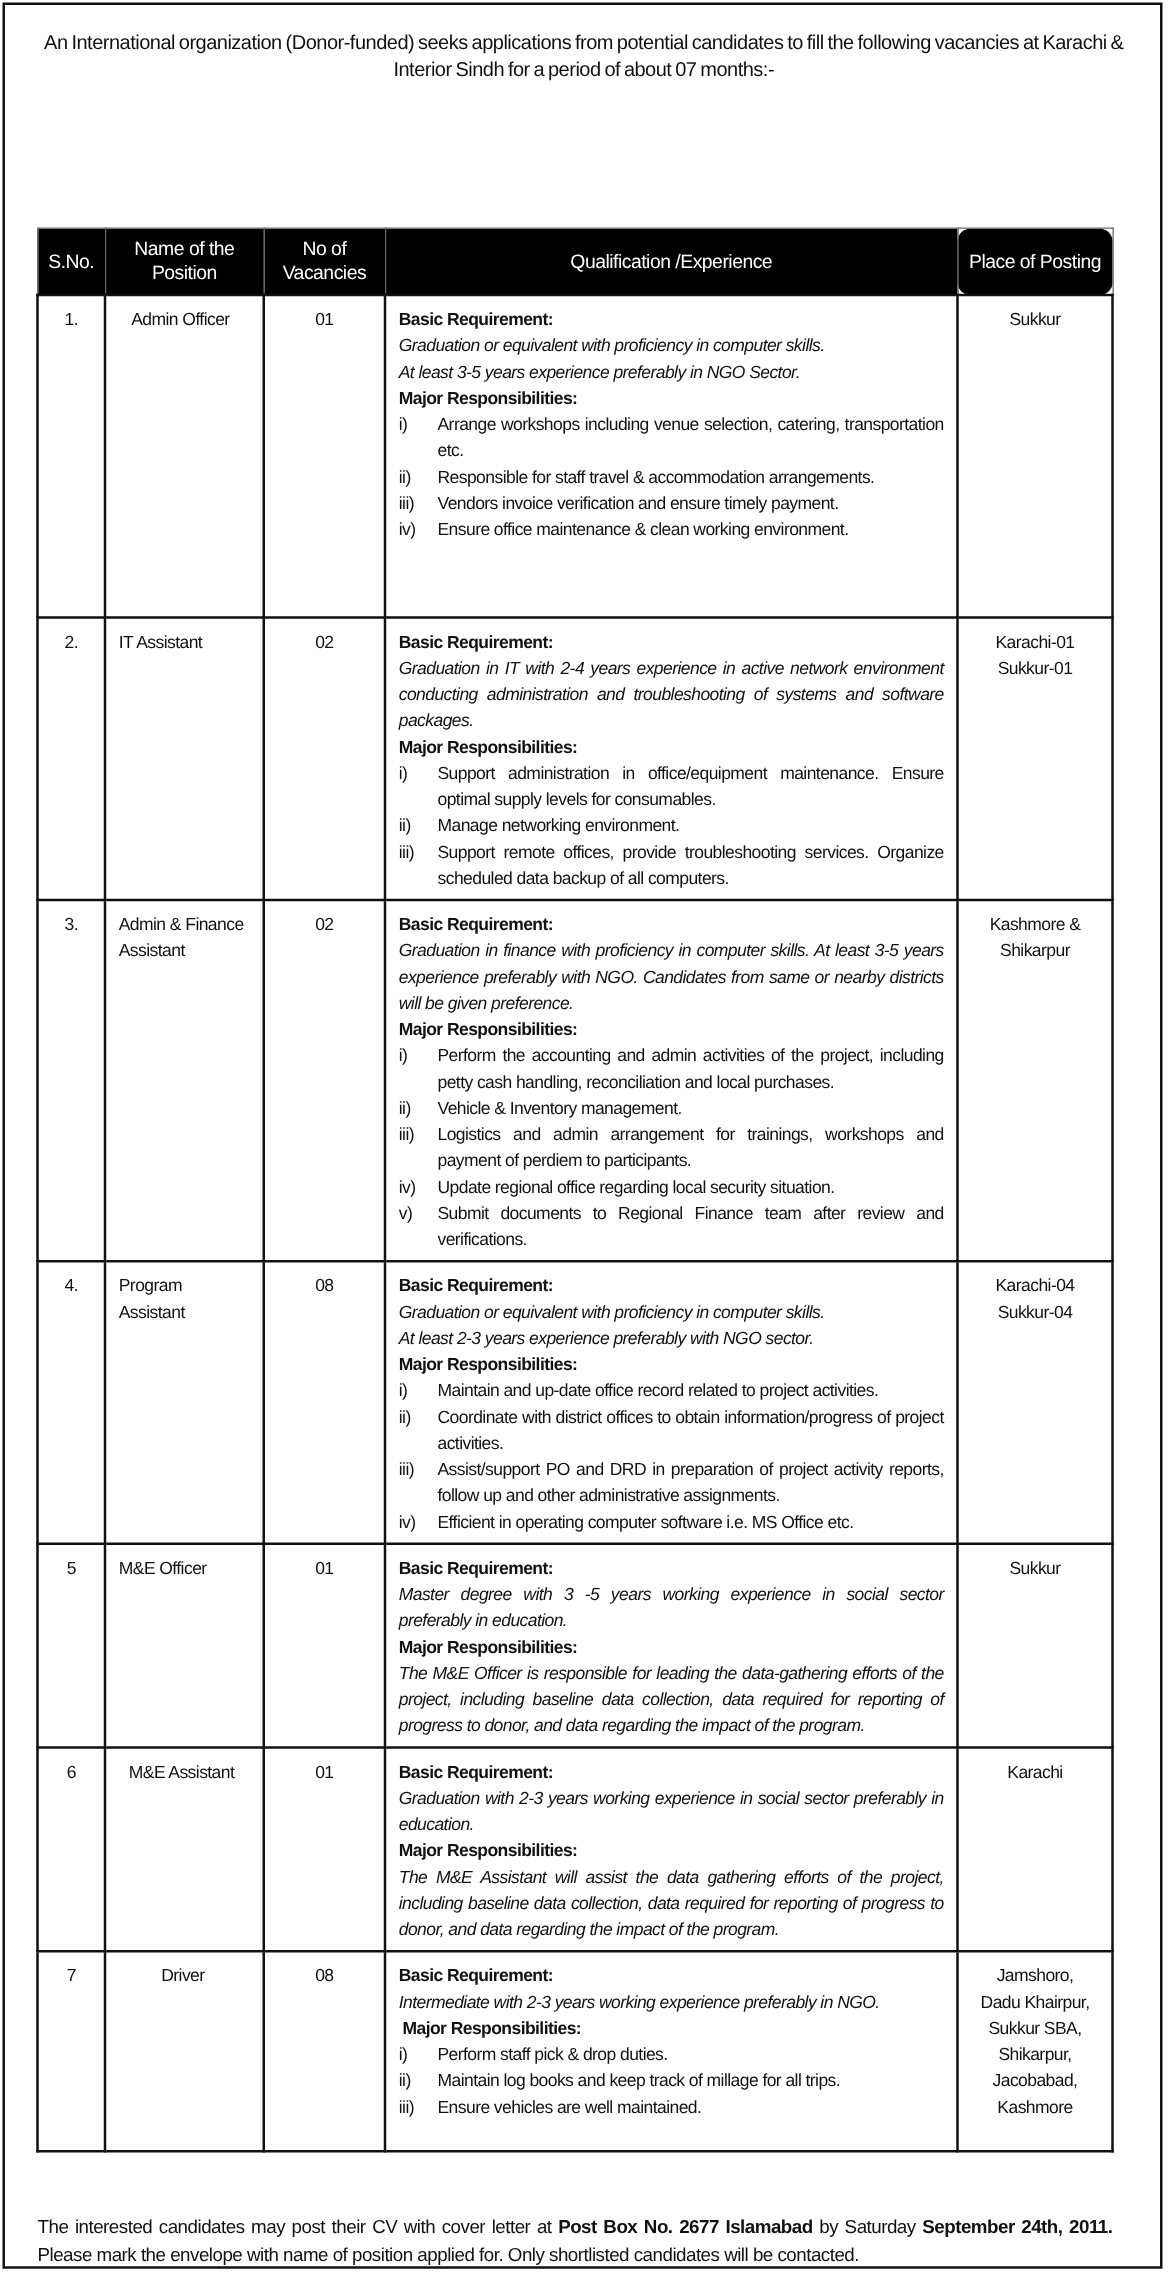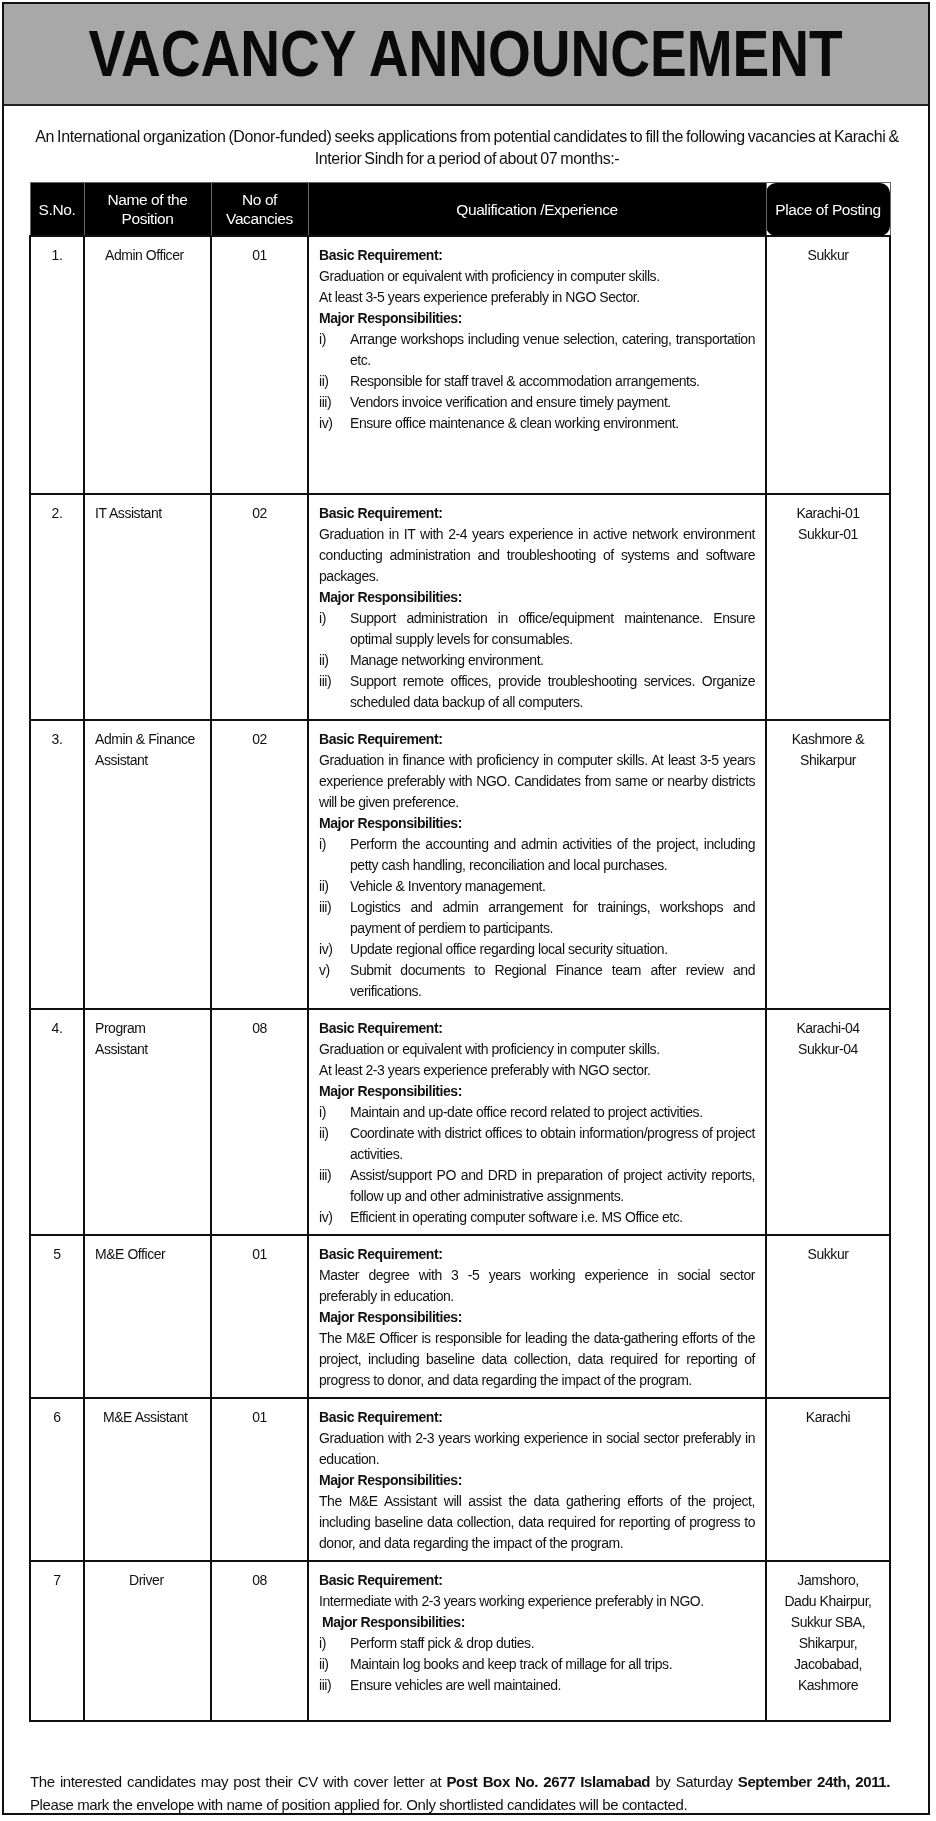--- a/index.html
+++ b/index.html
@@ -33,37 +33,34 @@
   table.vac td {
     border: 2px solid #111; vertical-align: top; padding: 8px 10px 6px 10px;
     font-size: 14px; line-height: 21px; letter-spacing: -0.45px;
   }
   td.sno { text-align: center; padding-top: 10px; }
   td.name { padding-left: 14px; padding-top: 10px; line-height: 21px; }
   td.count { text-align: center; padding-top: 10px; }
   td.posting { text-align: center; padding-top: 10px; line-height: 21px; }
   td.qual { padding: 8px 16px 6px 8px; }
   .lbl { font-weight: bold; display: block; }
-  .para { display: block; text-align: justify; }
+  .para { display: block; text-align: justify; font-style: italic; }
   .resp { display: flex; text-align: justify; }
   .resp .num { width: 31px; flex: 0 0 31px; }
   .resp .txt { flex: 1; text-align: justify; }
   .footer {
     position: absolute; left: 30px; top: 1745px; width: 860px; font-size: 15px; line-height: 23px;
     text-align: justify; letter-spacing: -0.4px; margin-top: 25px;
   }
   .footer b { font-weight: bold; }
 </style>
 </head>
 <body>
 
 <div class="frame">
-  <div class="banner">
-    <h1>VACANCY ANNOUNCEMENT</h1>
-  </div>
   <p class="intro">An International organization (Donor-funded) seeks applications from potential candidates to fill the following vacancies at Karachi &amp; Interior Sindh for a period of about 07 months:-</p>
 </div>
 
 <table class="vac">
   <colgroup>
     <col style="width:54px">
     <col style="width:127px">
     <col style="width:97px">
     <col style="width:458px">
     <col style="width:124px">

